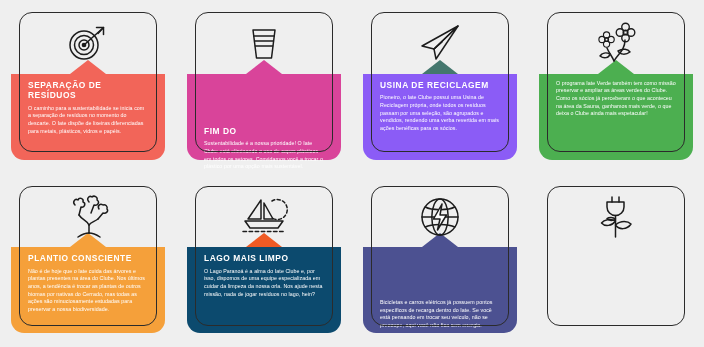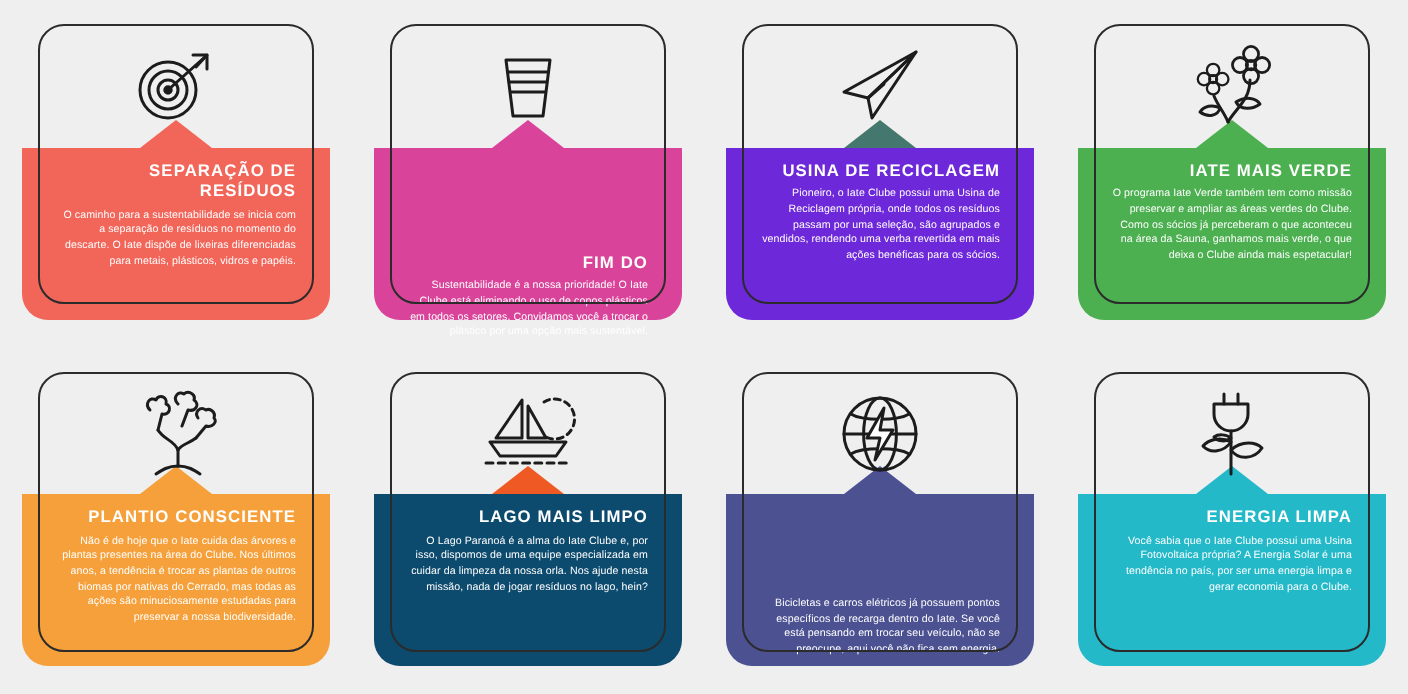--- a/index.html
+++ b/index.html
@@ -61,21 +61,21 @@
     height: 0;
     border-left: 18px solid transparent;
     border-right: 18px solid transparent;
     border-bottom: 14px solid currentColor;
   }
   .panel-inner {
     position: relative;
     z-index: 4;
     padding: 6px 17px 0 17px;
     box-sizing: border-box;
-    text-align: right;
+    text-align: left;
   }
   .card-title {
     color: #ffffff;
     font-weight: bold;
     font-size: 8.4px;
     letter-spacing: 0.55px;
     line-height: 10.6px;
     margin: 0 0 4px 0;
     text-transform: uppercase;
   }
@@ -140,41 +140,40 @@
       <div class="icon-wrap">
         <svg width="32" height="40" viewBox="0 0 32 40" fill="none" stroke="#1c1c1c" stroke-width="1.5" stroke-linecap="round" stroke-linejoin="round">
       <path d="M5 7 L27 7 L23.5 35 L8.5 35 Z"></path>
       <line x1="5.8" y1="13" x2="26.2" y2="13"></line>
       <line x1="6.6" y1="18" x2="25.4" y2="18"></line>
       <line x1="7.4" y1="23" x2="24.6" y2="23"></line>
     </svg>
       </div>
     </div>
     <div class="cell">
-      <div class="panel" style="background: #6d28d9; color: rgb(68, 119, 110); margin-top: 12px;">
+      <div class="panel" style="background: #8b5cf6; color: rgb(68, 119, 110); margin-top: 12px;">
         <div class="notch"></div>
         <div class="panel-inner">
           <div class="card-title">USINA DE RECICLAGEM</div>
           <div class="card-body">Pioneiro, o Iate Clube possui uma Usina de Reciclagem própria, onde todos os resíduos passam por uma seleção, são agrupados e vendidos, rendendo uma verba revertida em mais ações benéficas para os sócios.</div>
         </div>
       </div>
       <div class="card-outline"></div>
       <div class="icon-wrap">
         <svg width="44" height="40" viewBox="0 0 44 40" fill="none" stroke="#1c1c1c" stroke-width="1.5" stroke-linecap="round" stroke-linejoin="round">
       <path d="M40 3 L4 23 L16 26 Z"></path>
       <path d="M40 3 L16 26 L18 36 Z"></path>
       <path d="M16 26 L24 19"></path>
     </svg>
       </div>
     </div>
     <div class="cell">
       <div class="panel" style="background: rgb(76, 175, 80); color: rgb(76, 175, 80);">
         <div class="notch"></div>
         <div class="panel-inner">
-          <div class="card-title">IATE MAIS VERDE</div>
           <div class="card-body">O programa Iate Verde também tem como missão preservar e ampliar as áreas verdes do Clube. Como os sócios já perceberam o que aconteceu na área da Sauna, ganhamos mais verde, o que deixa o Clube ainda mais espetacular!</div>
         </div>
       </div>
       <div class="card-outline"></div>
       <div class="icon-wrap">
         <svg width="44" height="42" viewBox="0 0 44 42" fill="none" stroke="#1c1c1c" stroke-width="1.5" stroke-linecap="round" stroke-linejoin="round">
       <g transform="translate(26,5) scale(0.92)">
         <circle cx="6" cy="0" r="4.1"></circle>
             <circle cx="12" cy="6" r="4.1"></circle>
             <circle cx="6" cy="12" r="4.1"></circle>
@@ -249,27 +248,20 @@
       <circle cx="21" cy="21" r="18"></circle>
       <ellipse cx="21" cy="21" rx="8.2" ry="18"></ellipse>
       <line x1="3" y1="21" x2="39" y2="21"></line>
       <path d="M6.4 11 C12 14.5, 30 14.5, 35.6 11"></path>
       <path d="M6.4 31 C12 27.5, 30 27.5, 35.6 31"></path>
       <path d="M23 8 L14.5 23 L21 23 L18.5 34 L27.5 19 L21 19 Z" fill="#ffffff" stroke-linejoin="round"></path>
     </svg>
       </div>
     </div>
     <div class="cell">
-      <div class="panel" style="background: rgb(35, 185, 201); color: rgb(35, 185, 201);">
-        <div class="notch"></div>
-        <div class="panel-inner">
-          <div class="card-title">ENERGIA LIMPA</div>
-          <div class="card-body">Você sabia que o Iate Clube possui uma Usina Fotovoltaica própria? A Energia Solar é uma tendência no país, por ser uma energia limpa e gerar economia para o Clube.</div>
-        </div>
-      </div>
       <div class="card-outline"></div>
       <div class="icon-wrap">
         <svg width="40" height="44" viewBox="0 0 40 44" fill="none" stroke="#1c1c1c" stroke-width="1.5" stroke-linecap="round" stroke-linejoin="round">
       <line x1="16" y1="2" x2="16" y2="7"></line>
       <line x1="23" y1="2" x2="23" y2="7"></line>
       <path d="M11 7 L28 7 L28 12 A8.5 8.5 0 0 1 11 12 Z"></path>
       <path d="M19.5 20.5 L19.5 42"></path>
       <path d="M19.5 26 C14 23, 8 25, 5.5 28 C9 32, 16 31, 19.5 26 Z"></path>
       <path d="M19.5 30 C25 25, 32 26, 35 29 C31 35, 23 35, 19.5 30 Z"></path>
       <path d="M19.5 24 C17 22, 13 22, 11 23.5 C13 26, 17 26, 19.5 24 Z"></path>

